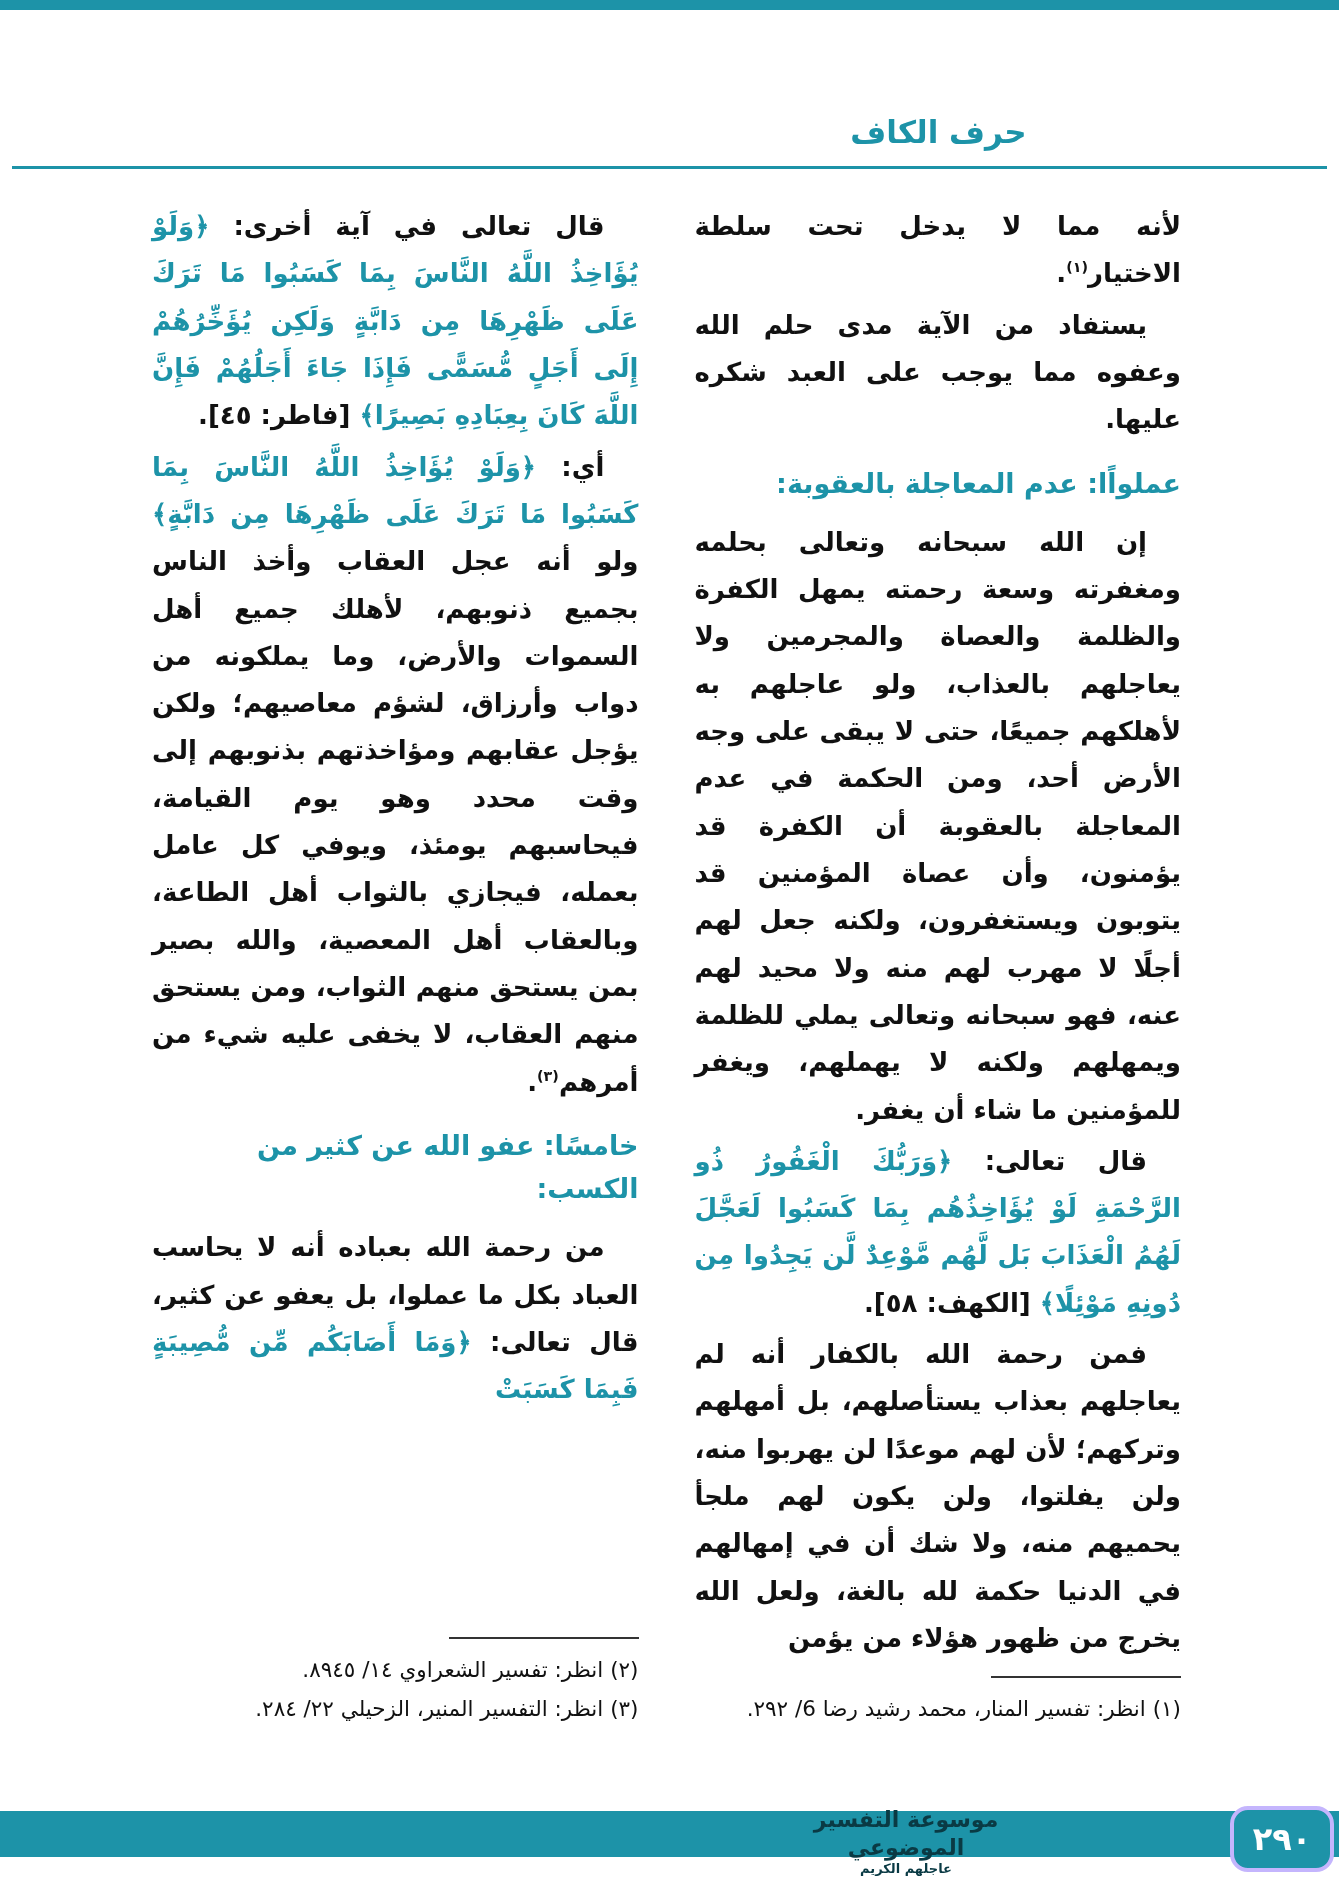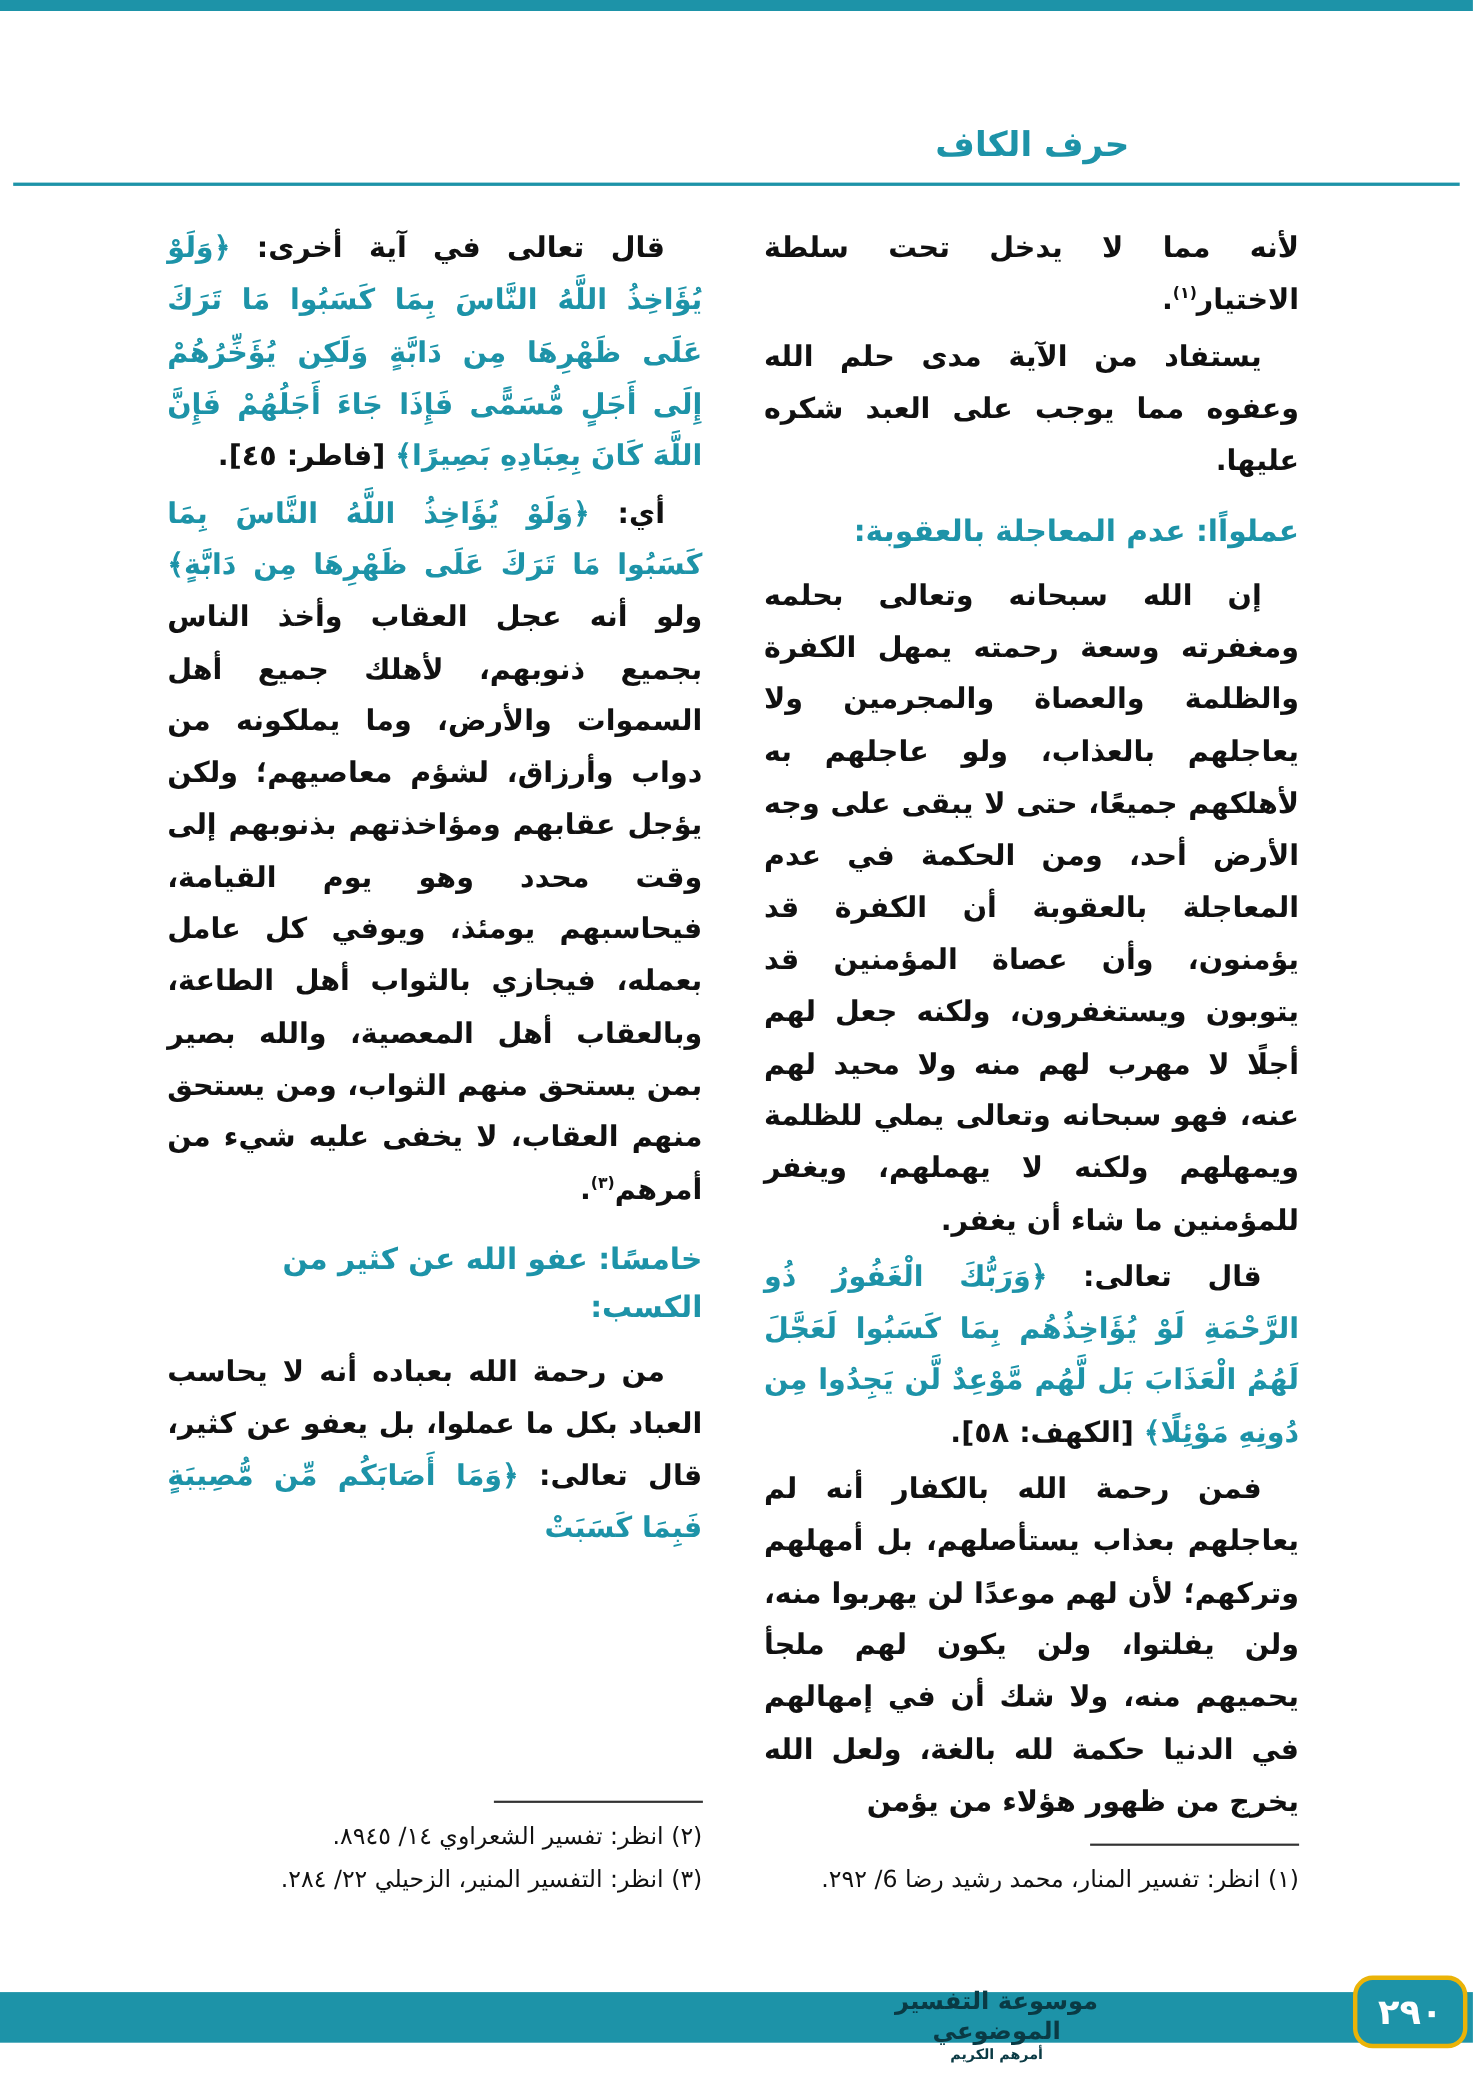--- a/index.html
+++ b/index.html
@@ -80,24 +80,24 @@
     text-align:justify;
     color:var(--ink);
     margin-bottom:2px;
   }
 
   .bottombar {
     position:absolute; left:0; right:0; bottom:33px;
     height:46px; background:var(--accent);
   }
   .pagenum {
-    position:absolute; right:5px; bottom:28px;
+    position:absolute; right:5px; bottom:18px;
     width:104px; height:66px;
     background:var(--accent);
-    border:4px solid #eab308;
+    border:4px solid #c4b5fd;
     border-radius:18px;
     display:flex; align-items:center; justify-content:center;
     color:#ffffff; font-size:32px; font-weight:bold;
     z-index:3;
   }
   .logo {
     position:absolute; right:338px; bottom:14px;
     width:190px;
     text-align:center;
     color:var(--logo-ink);
@@ -148,20 +148,20 @@
           <p class="fn">(٣) انظر: التفسير المنير، الزحيلي ٢٢/ ٢٨٤.</p>
         </div>
     </section>
 
   </div>
 
   <div class="bottombar"></div>
 
   <div class="logo">
     <div class="logo-line1">موسوعة التفسير الموضوعي</div>
-    <div class="logo-line2">أمرهم الكريم</div>
+    <div class="logo-line2">عاجلهم الكريم</div>
   </div>
 
   <div class="pagenum">
     <span>٢٩٠</span>
   </div>
 
 </div>
 
 </body></html>

